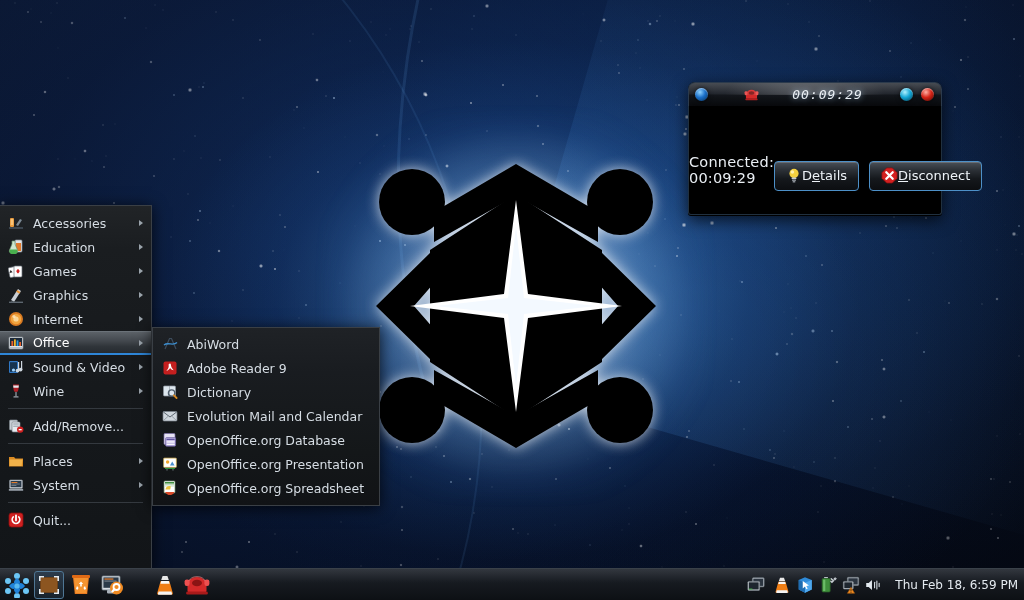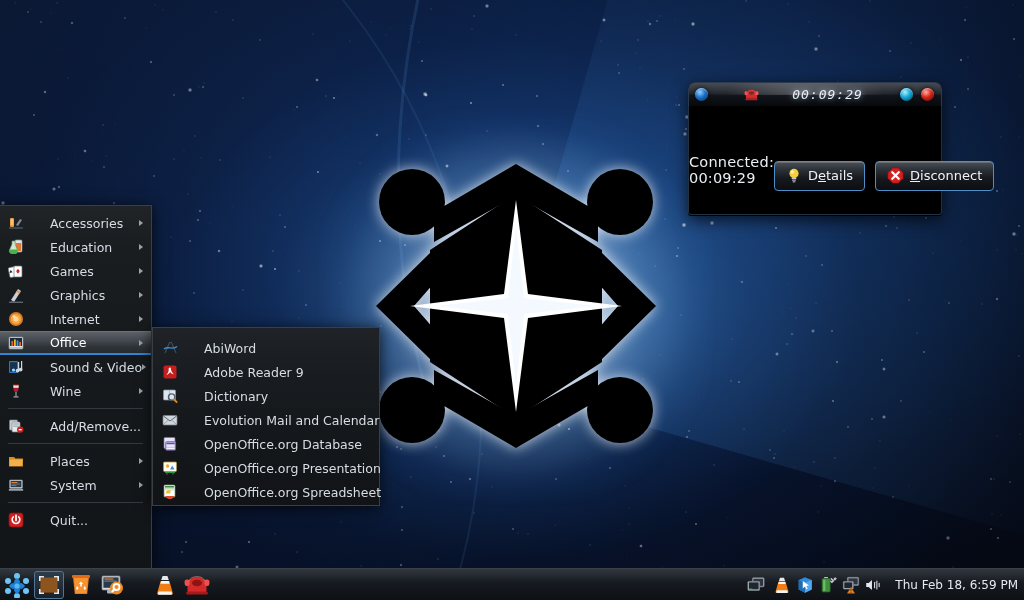--- a/index.html
+++ b/index.html
@@ -112,21 +112,21 @@
     position: relative;
     display: flex; align-items: center;
     height: 24px;
     padding: 0 6px 0 8px;
     color: #d6dde4;
     font-size: 12.5px;
     white-space: nowrap;
     cursor: default;
   }
   .mi .ic { width: 16px; height: 16px; margin-right: 9px; flex: none; position: relative; }
-  .mi .lbl { flex: 1 1 auto; margin-left: 17px; }
+  .mi .lbl { flex: 1 1 auto; }
   .mi .arrow {
     width: 0; height: 0; flex: none;
     border-left: 4px solid #9aa3ab;
     border-top: 3.5px solid transparent;
     border-bottom: 3.5px solid transparent;
     margin-right: 2px;
   }
   .mi.sel {
     background: linear-gradient(180deg, #5c6268 0%, #43484e 42%, #2f3439 70%, #262b30 100%);
     border-top: 1px solid #6b7279;
@@ -139,21 +139,21 @@
   
   #office-submenu {
     position: absolute;
     left: 152px; top: 327px; width: 228px;
     background: linear-gradient(180deg, #1f2226 0%, #191c20 25%, #141719 70%, #111316 100%);
     border: 1px solid #3a3f45;
     box-shadow: 0 2px 14px rgba(0,0,0,0.75);
     padding: 4px 0 5px 0;
     z-index: 31;
   }
-  #office-submenu .mi { height: 24px; font-size: 12.5px; padding-left: 9px; align-items: flex-end; }
+  #office-submenu .mi { height: 24px; font-size: 12.5px; padding-left: 9px; }
 
   
   #dialog {
     position: absolute;
     left: 688px; top: 82px; width: 254px; height: 134px;
     z-index: 25;
     border-radius: 7px 7px 3px 3px;
     background: #000;
     box-shadow: 0 4px 16px rgba(0,0,0,0.7);
   }
@@ -200,21 +200,21 @@
     border-radius: 0 0 3px 3px;
     display: flex; align-items: center;
     padding-top: 20px;
   }
   #dlg-status {
     color: #e9eef3; font-size: 14.5px; letter-spacing: 0.2px;
   }
   #dlg-sep { width: 86%; height: 1px; background: #303a42; margin-top: 21px; }
   #dlg-buttons { display: flex; gap: 10px; margin-top: 11px; }
   .dlg-btn {
-    display: flex; align-items: center; justify-content: center; gap: 6px;
+    display: flex; align-items: center; justify-content: center; gap: 0;
     height: 30px; padding: 0 11px;
     border-radius: 4px;
     border: 1px solid #4d90c8;
     background: linear-gradient(180deg, #4a5058 0%, #2c3137 28%, #15181c 60%, #0c0e11 100%);
     color: #eef3f8; font-size: 13px;
     box-shadow: inset 0 1px 0 rgba(255,255,255,0.18);
     cursor: default;
   }
   .dlg-btn .mn { text-decoration: underline; }
 

